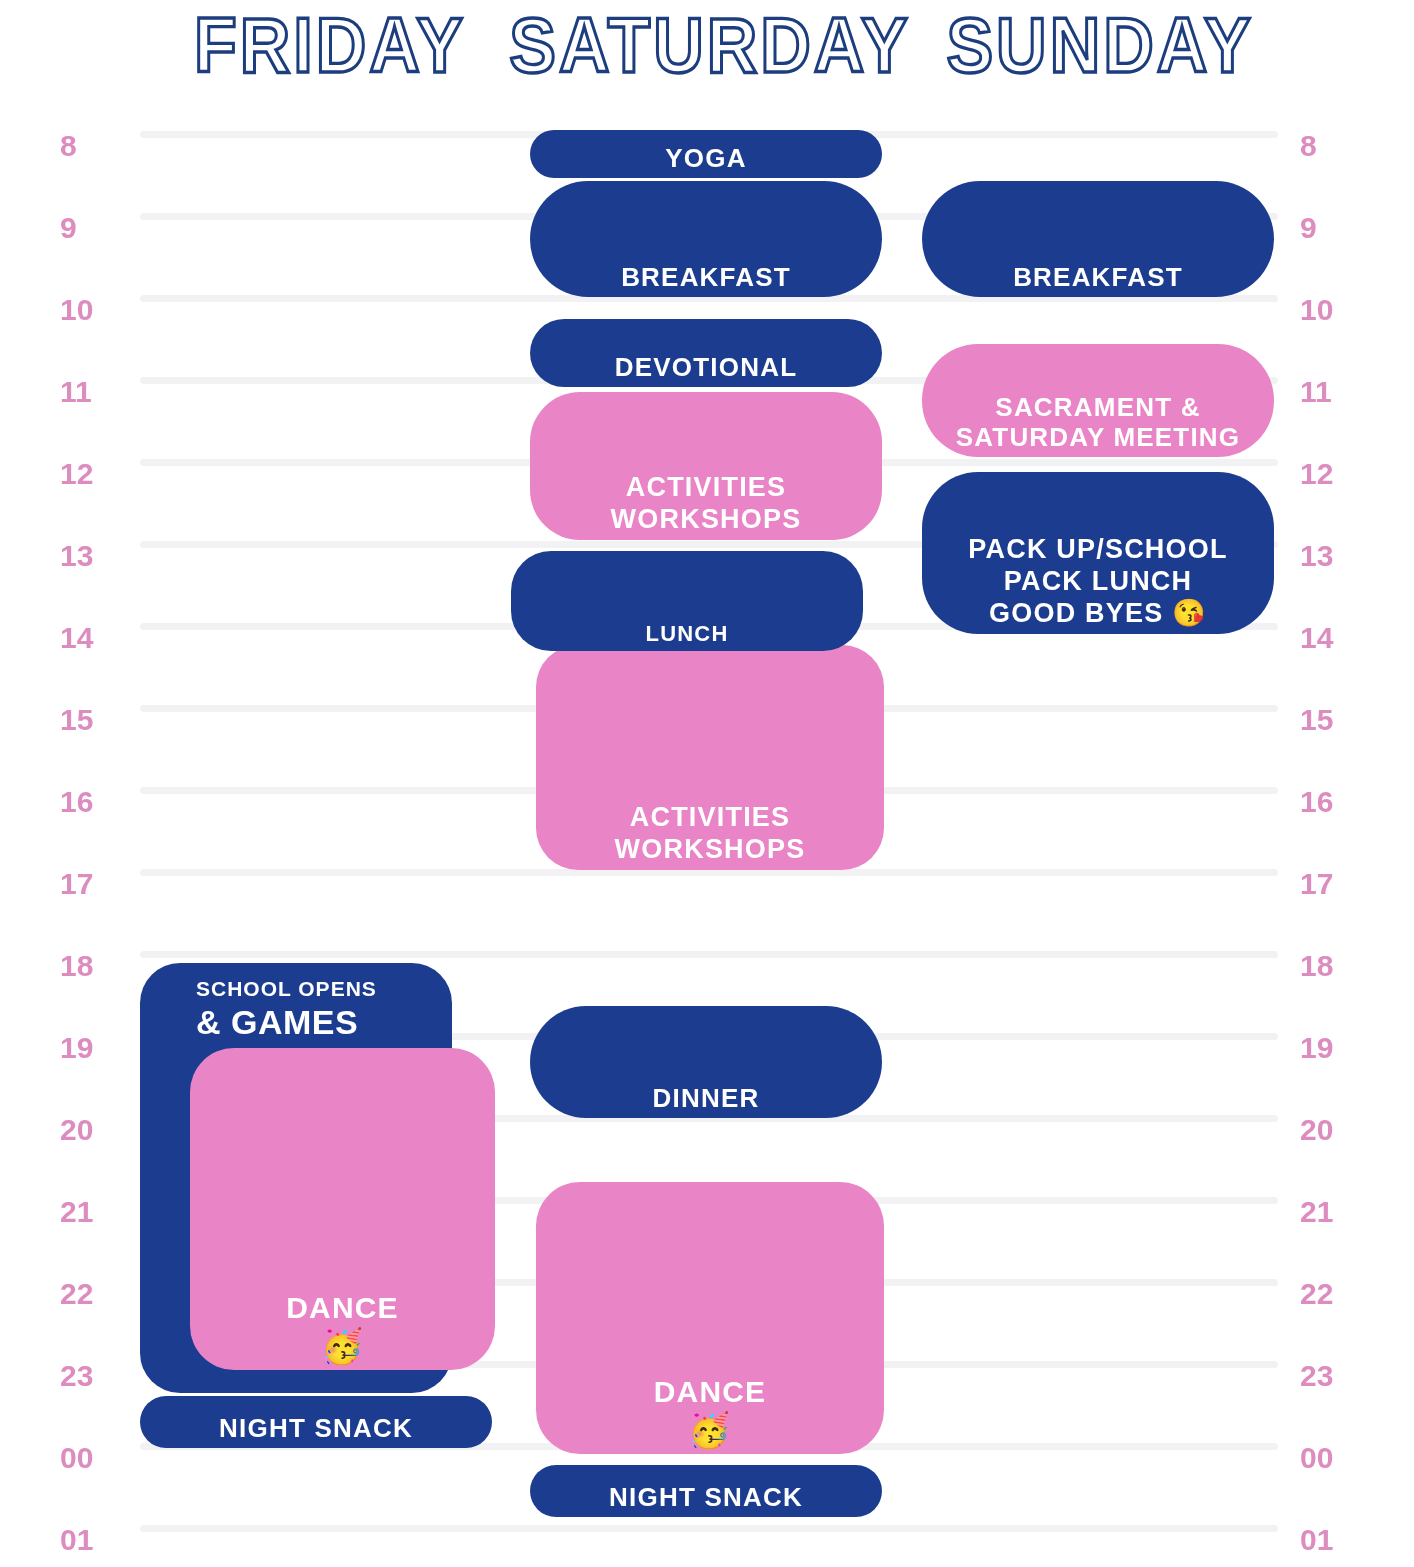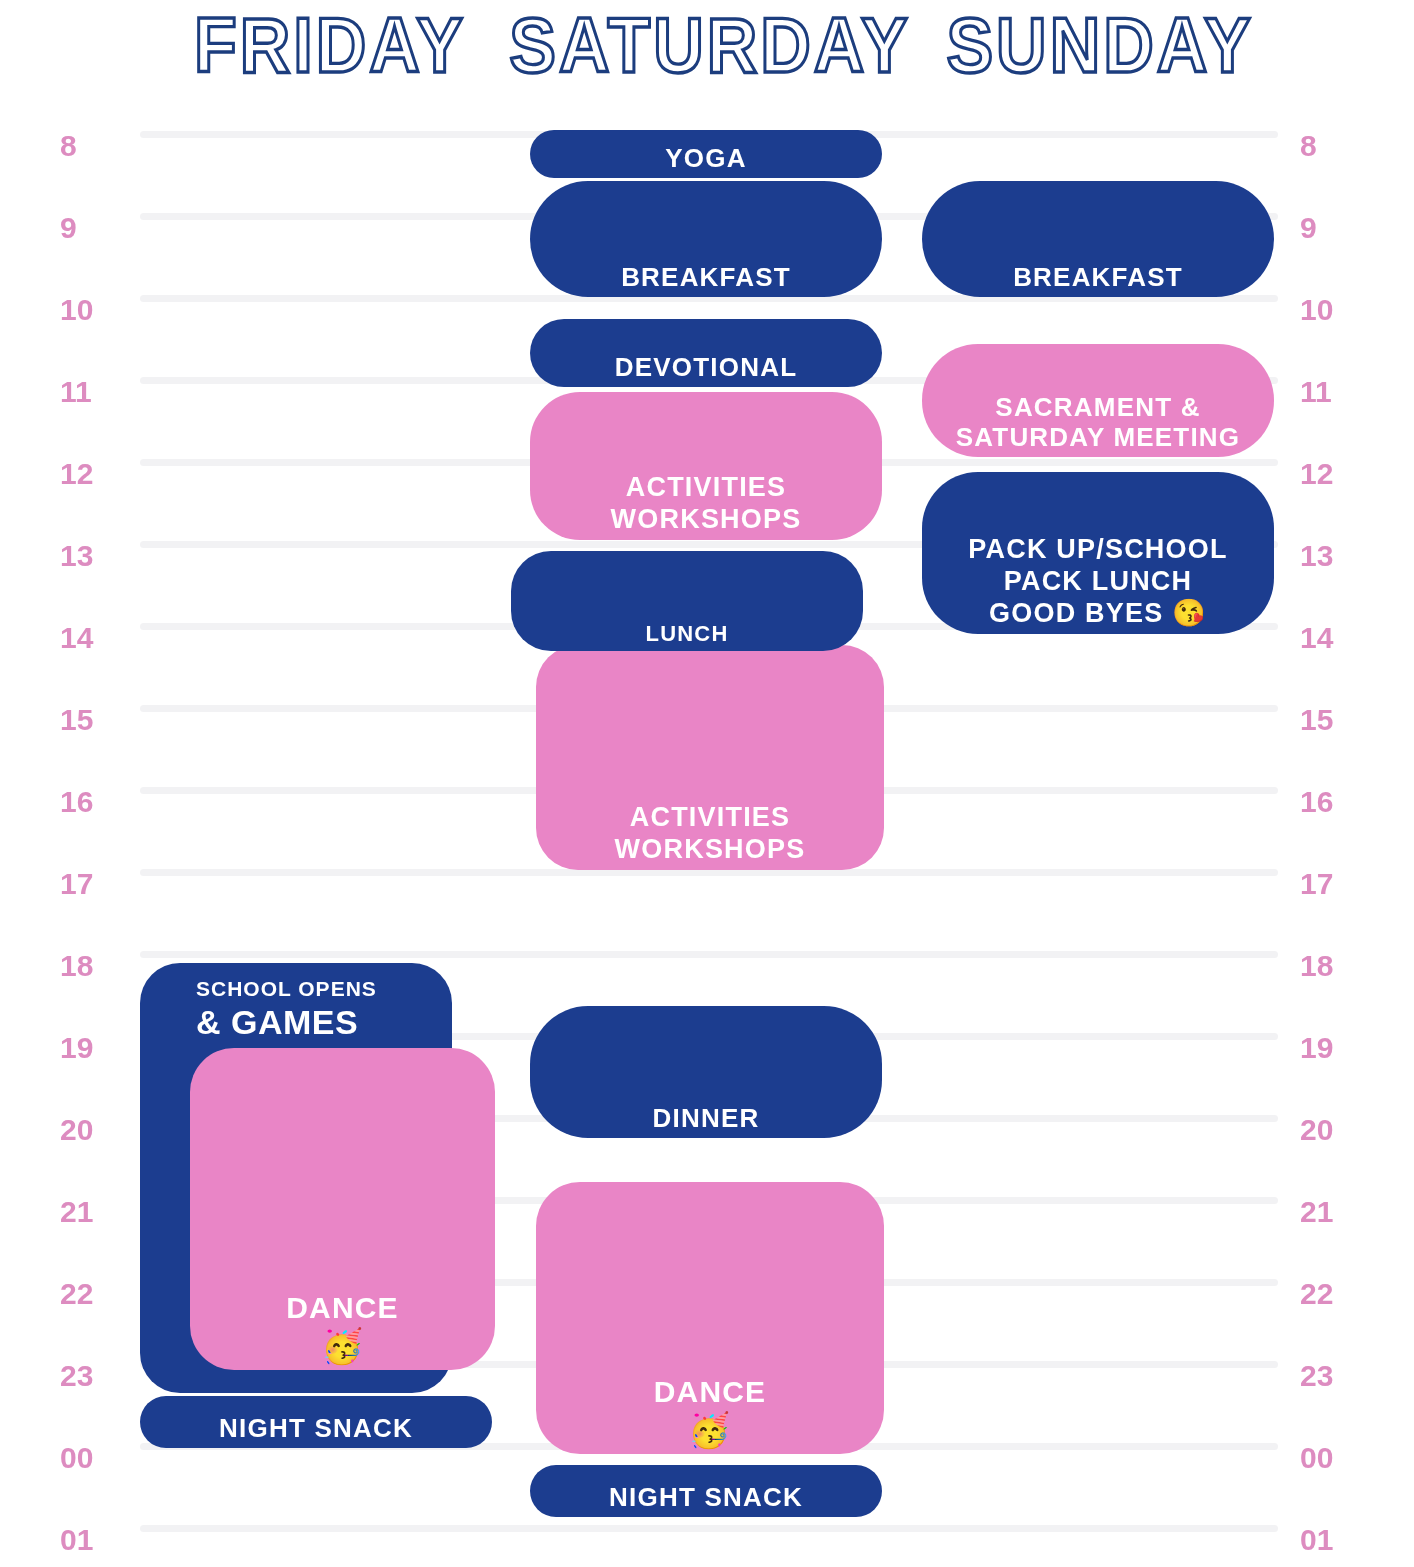--- a/index.html
+++ b/index.html
@@ -185,21 +185,21 @@
 
   <div class="event navy" id="event-sat-lunch" style="left:511px; top:551px; width:352px; height:100px; border-radius:40px; font-size:22px; z-index:3;">
     <span class="line">LUNCH</span>
   </div>
 
   <div class="event pink" id="event-sat-activities-2" style="left:536px; top:645px; width:348px; height:225px; border-radius:42px; font-size:27px; z-index:2;">
     <span class="line">ACTIVITIES</span>
     <span class="line">WORKSHOPS</span>
   </div>
 
-  <div class="event navy" id="event-sat-dinner" style="left:530px; top:1006px; width:352px; height:132px; border-radius:58px; font-size:26px; z-index:3;">
+  <div class="event navy" id="event-sat-dinner" style="left:530px; top:1006px; width:352px; height:112px; border-radius:58px; font-size:26px; z-index:3;">
     <span class="line">DINNER</span>
   </div>
 
   <div class="event pink" id="event-sat-dance" style="left:536px; top:1182px; width:348px; height:272px; border-radius:44px; font-size:30px; z-index:2;">
     <span class="line">DANCE</span>
     <span class="emoji">🥳</span>
   </div>
 
   <div class="event navy" id="event-sat-night-snack" style="left:530px; top:1465px; width:352px; height:52px; border-radius:26px; font-size:26px; z-index:3;">
     <span class="line">NIGHT SNACK</span>

